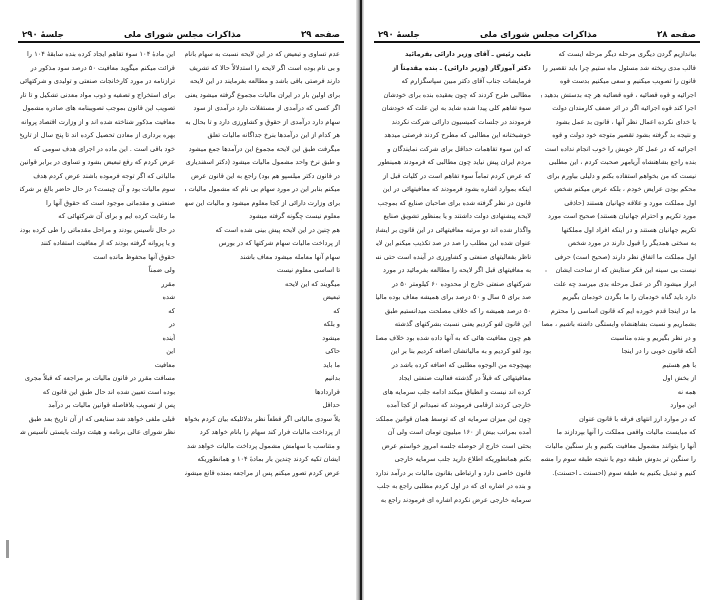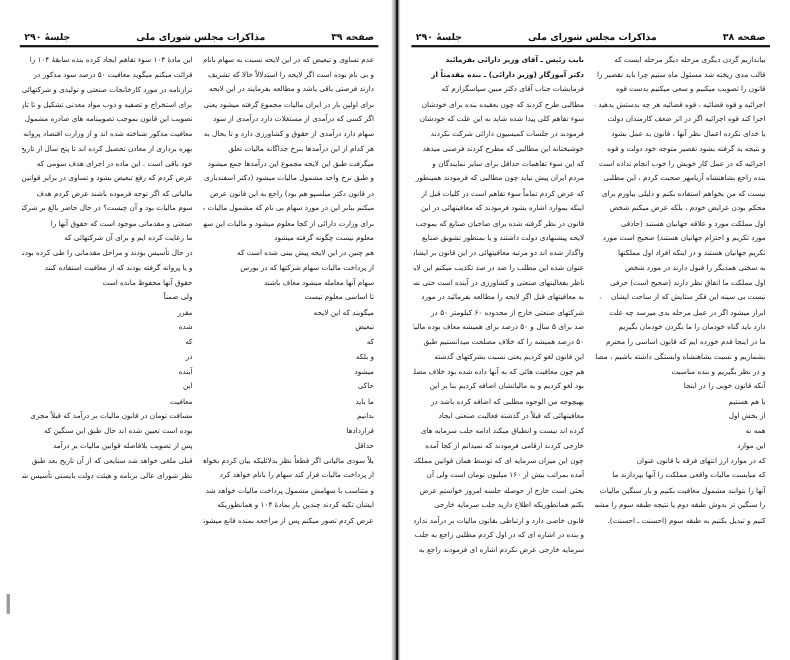--- a/index.html
+++ b/index.html
@@ -164,22 +164,22 @@
           <span class="line">و یا پروانه گرفته بودند که از معافیت استفاده کنند</span>
           <span class="line">حقوق آنها محفوظ مانده است</span>
           <span class="line">ولی ضمناً</span>
           <span class="line">مقرر</span>
           <span class="line">شده</span>
           <span class="line">که</span>
           <span class="line">در</span>
           <span class="line">آینده</span>
           <span class="line">این</span>
           <span class="line">معافیت</span>
-          <span class="line">مسافت تومان در قانون مالیات بر درآمد که قبلاً مجری</span>
-          <span class="line">بوده است تعیین شده اند حال طبق این سنگین که</span>
+          <span class="line">مسافت مقرر در قانون مالیات بر مراجعه که قبلاً مجری</span>
+          <span class="line">بوده است تعیین شده اند حال طبق این قانون که</span>
           <span class="line">پس از تصویب بلافاصله قوانین مالیات بر درآمد</span>
           <span class="line">قبلی ملغی خواهد شد سنایعی که از آن تاریخ بعد طبق</span>
           <span class="line">نظر شورای عالی برنامه و هیئت دولت بایستی تأسیس شوند</span>
         </div>
     </div>
   </div>
 
   <div class="gutter"></div>
   <div class="gutter-line"></div>
 
@@ -227,21 +227,21 @@
           <span class="line">کنیم و تبدیل بکنیم به طبقه سوم (احسنت ـ احسنت).</span>
         </div>
       <div class="col">
           <span class="line centered">نایب رئیس ـ آقای وزیر دارائی بفرمائید</span>
           <span class="line bold-lead">دکتر آموزگار (وزیر دارائی) ـ بنده مقدمتاً از</span>
           <span class="line">فرمایشات جناب آقای دکتر مبین سپاسگزارم که</span>
           <span class="line">مطالبی طرح کردند که چون بعقیده بنده برای خودشان</span>
           <span class="line">سوء تفاهم کلی پیدا شده شاید به این علت که خودشان</span>
           <span class="line">فرمودند در جلسات کمیسیون دارائی شرکت نکردند</span>
           <span class="line">خوشبختانه این مطالبی که مطرح کردند فرصتی میدهد</span>
-          <span class="line">که این سوء تفاهمات حداقل برای سایر نمایندگان و</span>
+          <span class="line">که این سوء تفاهمات حداقل برای شرکت نمایندگان و</span>
           <span class="line">مردم ایران پیش نیاید چون مطالبی که فرمودند همینطور</span>
           <span class="line">که عرض کردم تماماً سوء تفاهم است در کلیات قبل از</span>
           <span class="line">اینکه بموارد اشاره بشود فرمودند که معافیتهائی در این</span>
           <span class="line">قانون در نظر گرفته شده برای صاحبان صنایع که بموجب</span>
           <span class="line">لایحه پیشنهادی دولت داشتند و یا بمنظور تشویق صنایع</span>
           <span class="line">واگذار شده اند دو مرتبه معافیتهائی در این قانون بر ایشان</span>
           <span class="line">عنوان شده این مطلب را صد در صد تکذیب میکنم این لایحه</span>
           <span class="line">ناظر بفعالیتهای صنعتی و کشاورزی در آینده است حتی نسبت</span>
           <span class="line">به معافیتهای قبل اگر لایحه را مطالعه بفرمائید در مورد</span>
           <span class="line">شرکتهای صنعتی خارج از محدوده ۶۰ کیلومتر ۵۰ در</span>

